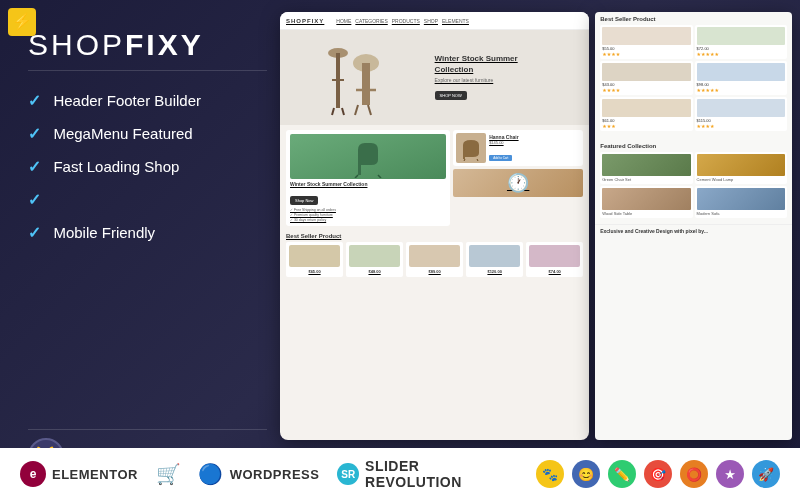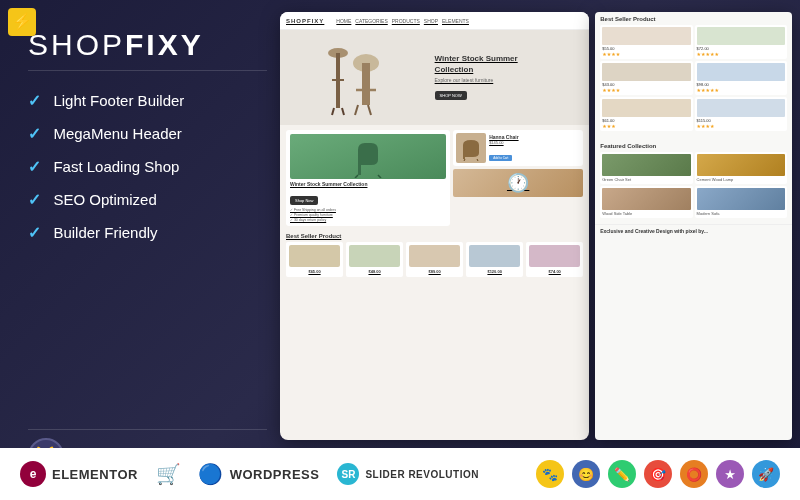--- a/index.html
+++ b/index.html
@@ -493,37 +493,36 @@
         <div class="logo-text">
           <span>SHOP</span><strong>FIXY</strong>
         </div>
       </div>
 
       <hr class="panel-divider">
 
       <ul class="features-list">
         <li>
           <span class="check-icon">✓</span>
-          <span>Light Footer Builder</span>
+          <span>Header Footer Builder</span>
         </li>
         <li>
           <span class="check-icon">✓</span>
-          <span>MegaMenu Header</span>
+          <span>MegaMenu Featured</span>
         </li>
         <li>
           <span class="check-icon">✓</span>
           <span>Fast Loading Shop</span>
         </li>
         <li>
           <span class="check-icon">✓</span>
-          <span>SEO Optimized</span>
         </li>
         <li>
           <span class="check-icon">✓</span>
-          <span>Builder Friendly</span>
+          <span>Mobile Friendly</span>
         </li>
       </ul>
     </div>
 
     <div>
       <hr class="panel-divider">
       <div class="guru-section">
         <div class="guru-icon">
           <span>🐱</span>
         </div>
@@ -720,21 +719,21 @@
       <span class="woo-icon">🛒</span>
     </div>
 
     <div class="badge-item">
       <span class="wp-icon">🔵</span>
       <span class="badge-label">WordPress</span>
     </div>
 
     <div class="badge-item">
       <span style="background:#29b6d2; border-radius:50%; width:22px; height:22px; display:flex; align-items:center; justify-content:center; color:white; font-size:10px; font-weight:700;">SR</span>
-      <span class="badge-label" style="font-size:10px;">SLIDER REVOLUTION</span>
+      <span class="badge-label" style="font-size:14px;">SLIDER REVOLUTION</span>
     </div>
 
     <div class="social-icons">
       <div class="social-icon" style="background:#f5c518;">🐾</div>
       <div class="social-icon" style="background:#4267B2;">😊</div>
       <div class="social-icon" style="background:#2ecc71;">✏️</div>
       <div class="social-icon" style="background:#e74c3c;">🎯</div>
       <div class="social-icon" style="background:#e67e22;">⭕</div>
       <div class="social-icon" style="background:#9b59b6;">★</div>
       <div class="social-icon" style="background:#3498db;">🚀</div>

